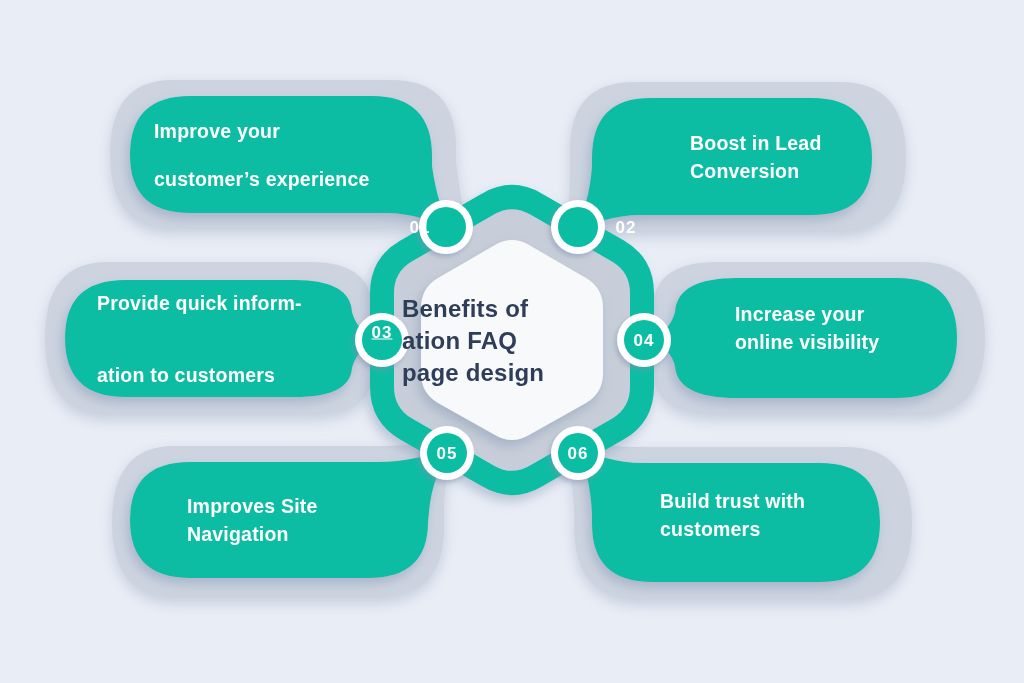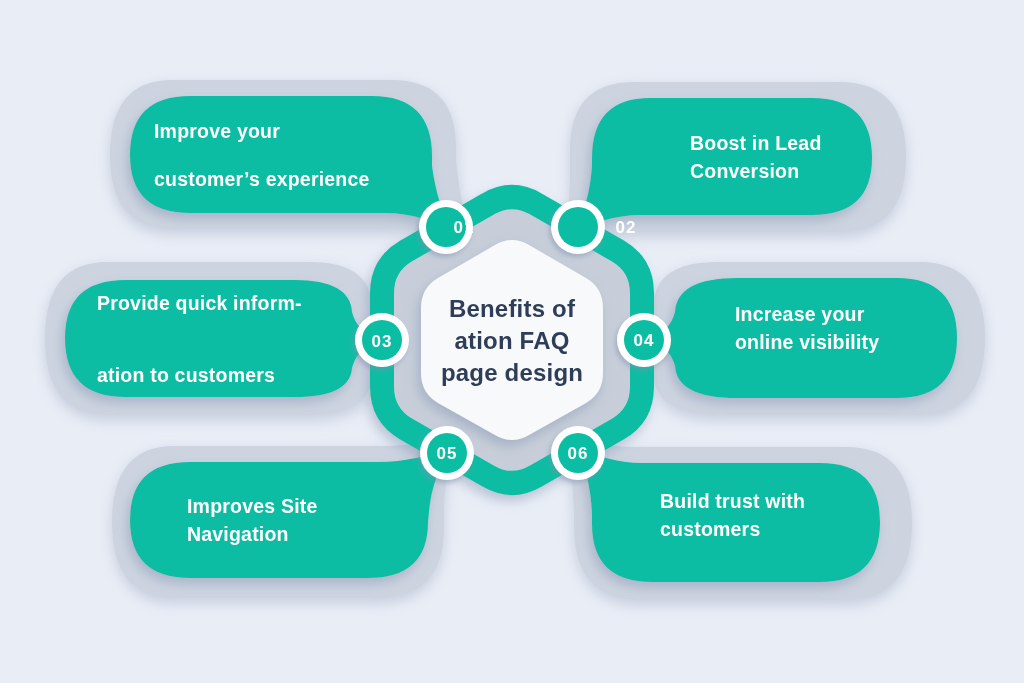--- a/index.html
+++ b/index.html
@@ -40,21 +40,21 @@
     color:var(--pill-text);
     font-size:19.5px;font-weight:700;line-height:28px;letter-spacing:.2px;
   }
   .pill-label span{display:block;}
   .step-number{
     transform:translate(-50%,-50%);
     color:#ffffff;font-size:17px;font-weight:700;letter-spacing:1px;
     line-height:1;white-space:nowrap;
   }
   .center-title{
-    width:220px;text-align:center;
+    width:220px;
     color:var(--title-text);
     font-size:24px;font-weight:700;line-height:32px;letter-spacing:.2px;
   }
   .center-title span{display:block;}
 </style>
 </head>
 <body>
 
 <div class="stage">
 
@@ -114,23 +114,23 @@
         <circle class="circle-outer" filter="url(#fCircle)" cx="447" cy="453" r="27"></circle>
         <circle class="circle-inner" cx="447" cy="453" r="20"></circle>
       </g>
       <g>
         <circle class="circle-outer" filter="url(#fCircle)" cx="578" cy="453" r="27"></circle>
         <circle class="circle-inner" cx="578" cy="453" r="20"></circle>
       </g>
     </g>
   </svg>
 
-  <div class="overlay step-number" style="left:464px;top:227px;text-align:right;">01</div>
+  <div class="overlay step-number" style="left:420px;top:227px;text-align:right;">01</div>
   <div class="overlay step-number" style="left:578px;top:227px;margin-left:48px;">02</div>
-  <div class="overlay step-number" style="left:382px;top:341px;">03</div>
+  <div class="overlay step-number" style="left:382px;top:332px;text-decoration:underline;">03</div>
   <div class="overlay step-number" style="left:644px;top:340px;">04</div>
   <div class="overlay step-number" style="left:447px;top:453px;">05</div>
   <div class="overlay step-number" style="left:578px;top:453px;">06</div>
 
   <div class="overlay pill-label" style="left:130px;top:96px;width:302px;height:117px;padding-left:24px;gap:20px;">
     <span>Improve your</span>
     <span>customer’s experience</span>
   </div>
   <div class="overlay pill-label" style="left:592px;top:98px;width:280px;height:117px;padding-left:98px;">
     <span>Boost in Lead</span>

